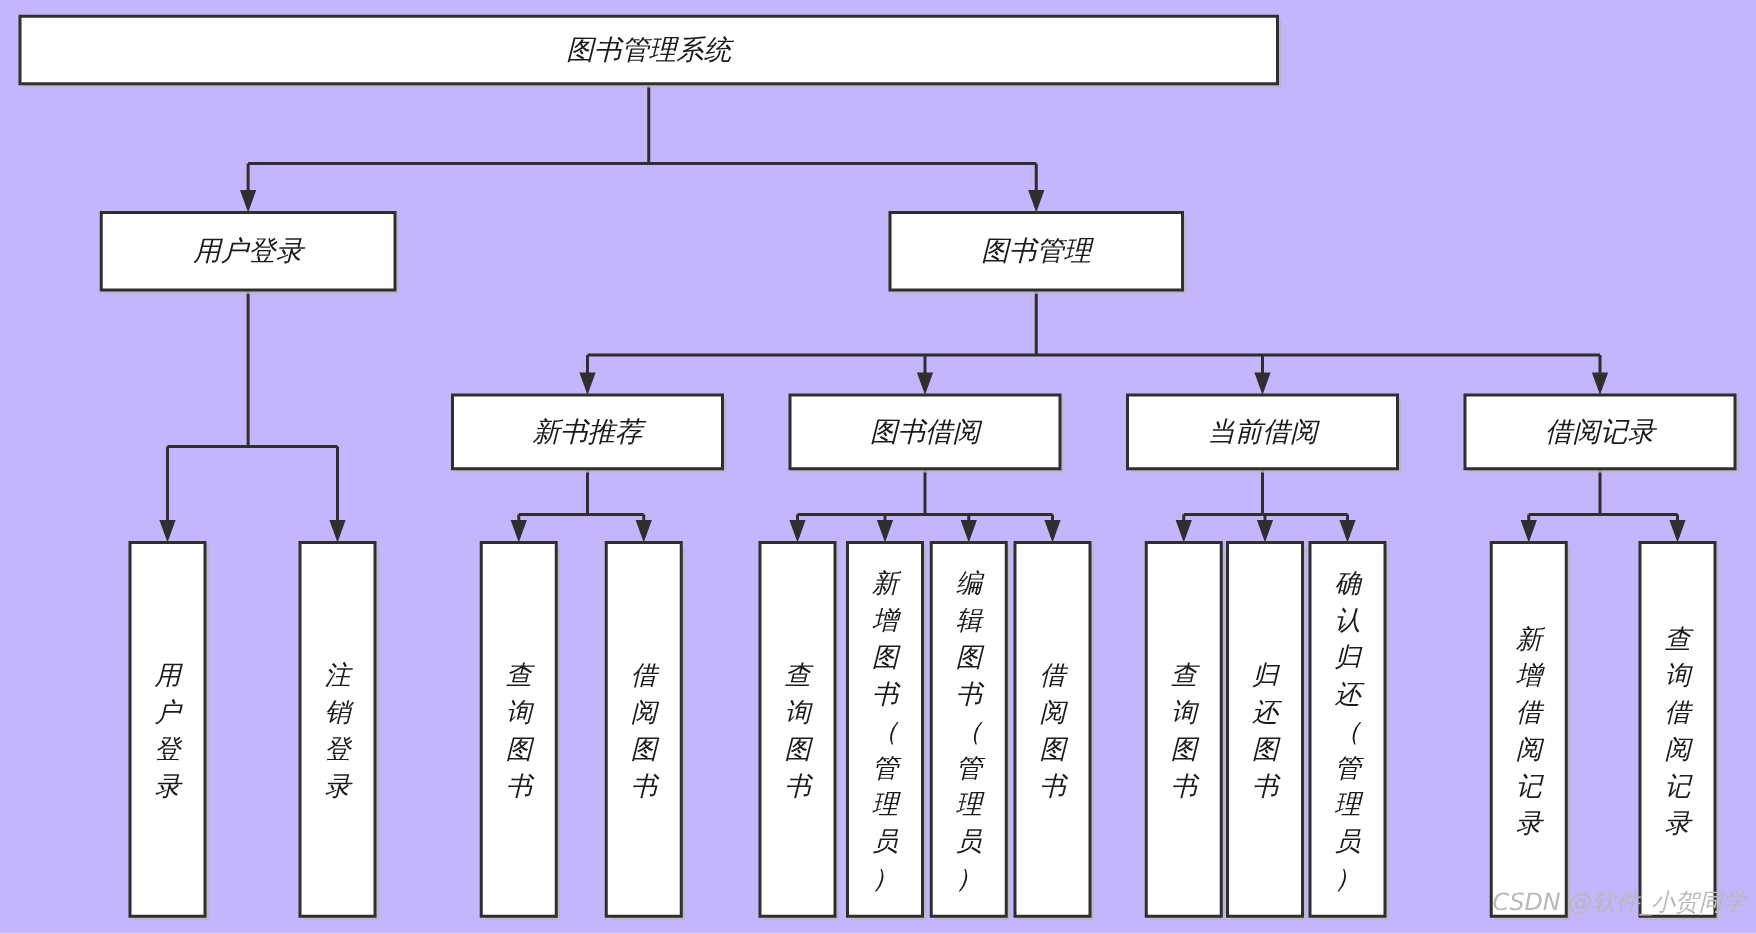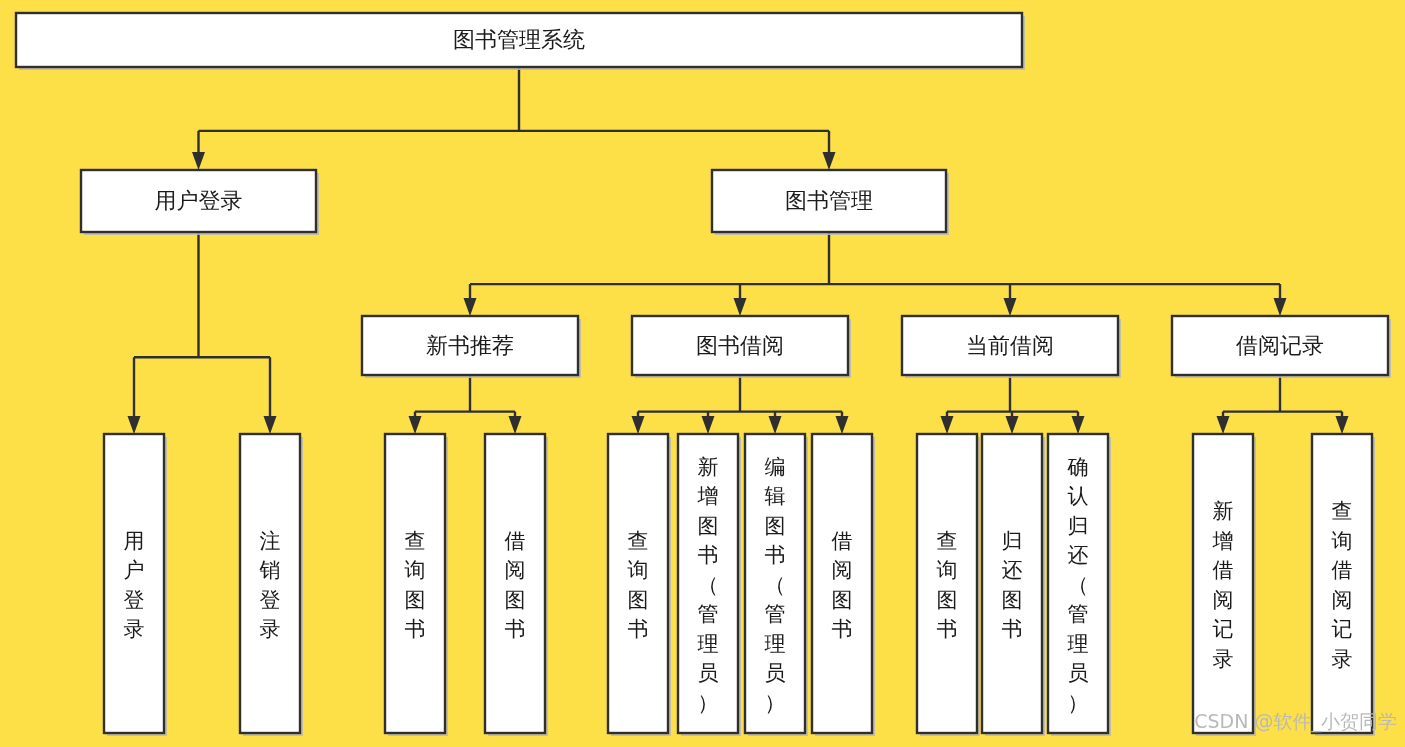--- a/index.html
+++ b/index.html
@@ -8,22 +8,23 @@
     padding: 0;
     background: #ffffff;
   }
   body {
     font-family: "DejaVu Sans", "Liberation Sans", sans-serif;
   }
   #diagram-root {
     position: relative;
     width: 1405px;
     height: 747px;
-    background: #fde047;
+    background: #c4b5fd;
     overflow: hidden;
+    font-style: italic;
   }
   svg#flow-svg {
     position: absolute;
     left: 0;
     top: 0;
     width: 1405px;
     height: 747px;
     display: block;
   }
   .node-rect {

